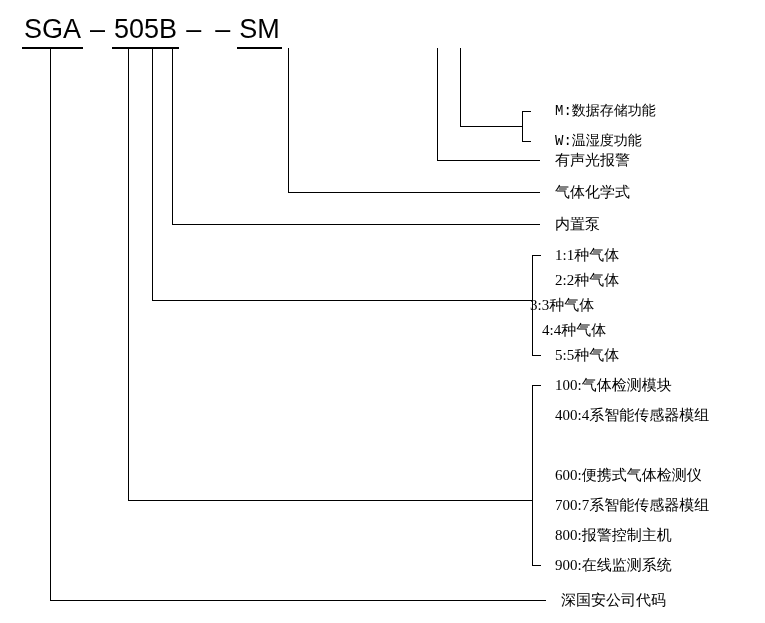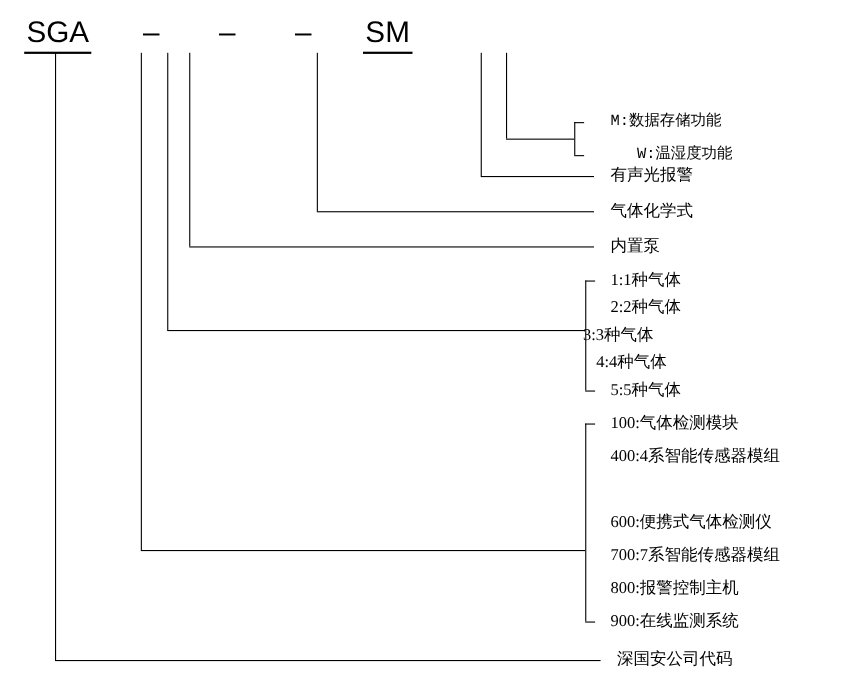--- a/index.html
+++ b/index.html
@@ -20,21 +20,20 @@
   .code-row {
     position: absolute;
     top: 14px;
     left: 22px;
     display: flex;
     align-items: baseline;
     font-family: "Liberation Sans", sans-serif;
     font-size: 27px;
     letter-spacing: 0px;
     white-space: nowrap;
-    gap: 40px;
   }
   .code-seg {
     padding: 0 2px 2px 2px;
     border-bottom: 2px solid #000;
     line-height: 1.15;
   }
   .code-dash {
     padding: 0 7px 2px 7px;
     line-height: 1.15;
   }
@@ -75,20 +74,21 @@
   }
 </style>
 </head>
 <body>
 
 <div id="page">
 
   <div class="code-row">
     <span class="code-seg">SGA</span>
     <span class="code-dash">–</span>
+    <span class="code-seg">505B</span>
     <span class="code-dash">–</span>
     <span class="code-dash">–</span>
     <span class="code-seg">SM</span>
   </div>
 
   <div class="vline" style="left:50px; top:48px; height:552px;"></div>
   <div class="hline" style="left:50px; top:600px; width:496px;"></div>
 
   <div class="vline" style="left:128px; top:48px; height:452px;"></div>
   <div class="hline" style="left:128px; top:500px; width:404px;"></div>
@@ -105,21 +105,21 @@
   <div class="vline" style="left:437px; top:48px; height:112px;"></div>
   <div class="hline" style="left:437px; top:160px; width:103px;"></div>
 
   <div class="vline" style="left:460px; top:48px; height:78px;"></div>
   <div class="hline" style="left:460px; top:126px; width:62px;"></div>
 
   <div class="bracket" style="left:522px; top:111px; height:30px;"></div>
   <div class="cap" style="left:522px; top:111px;"></div>
   <div class="cap" style="left:522px; top:141px;"></div>
   <div class="label mono" style="left:555px; top:103px;">M:数据存储功能</div>
-  <div class="label mono" style="left:555px; top:133px;margin-left:24px;">W:温湿度功能</div>
+  <div class="label mono" style="left:555px; top:133px;">W:温湿度功能</div>
 
   <div class="label" style="left:555px; top:152px;">有声光报警</div>
   <div class="label" style="left:555px; top:184px;">气体化学式</div>
   <div class="label" style="left:555px; top:216px;">内置泵</div>
   <div class="label" style="left:561px; top:592px;">深国安公司代码</div>
 
   <div class="bracket" style="left:532px; top:255px; height:100px;"></div>
   <div class="cap" style="left:532px; top:255px;"></div>
   <div class="cap" style="left:532px; top:355px;"></div>
   <div class="label" style="left:555px; top:247px;">1:1种气体</div>

